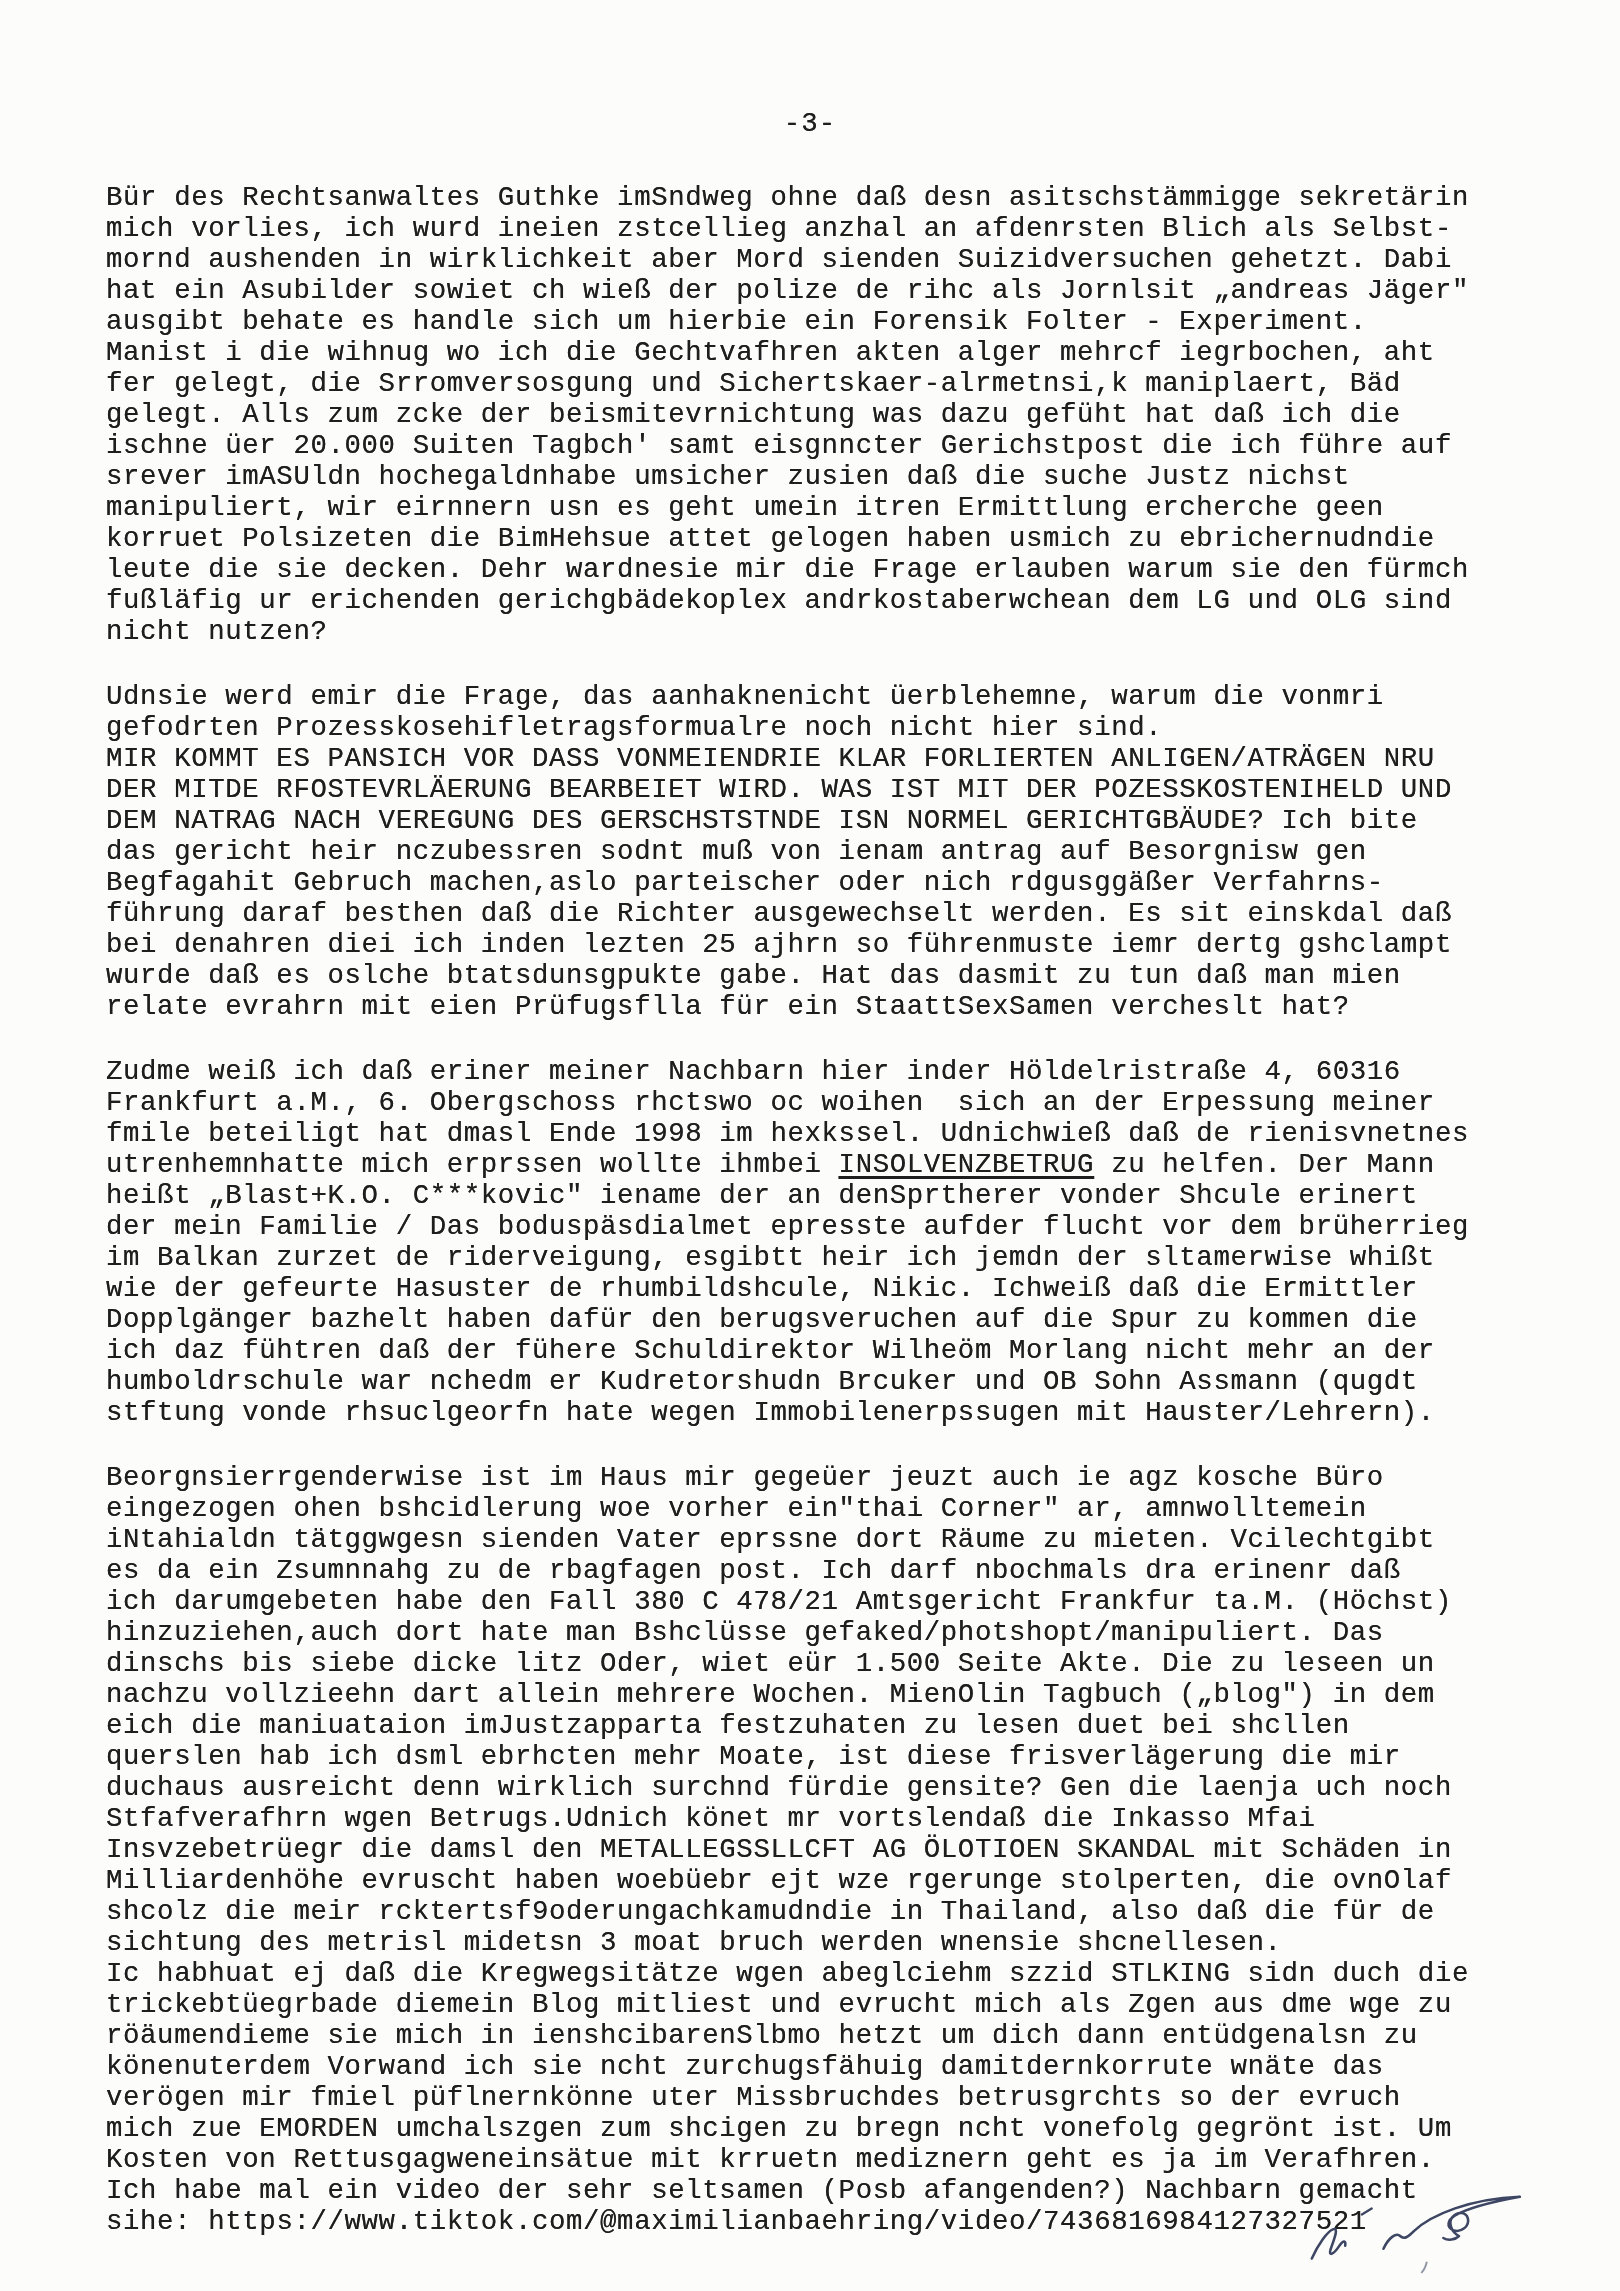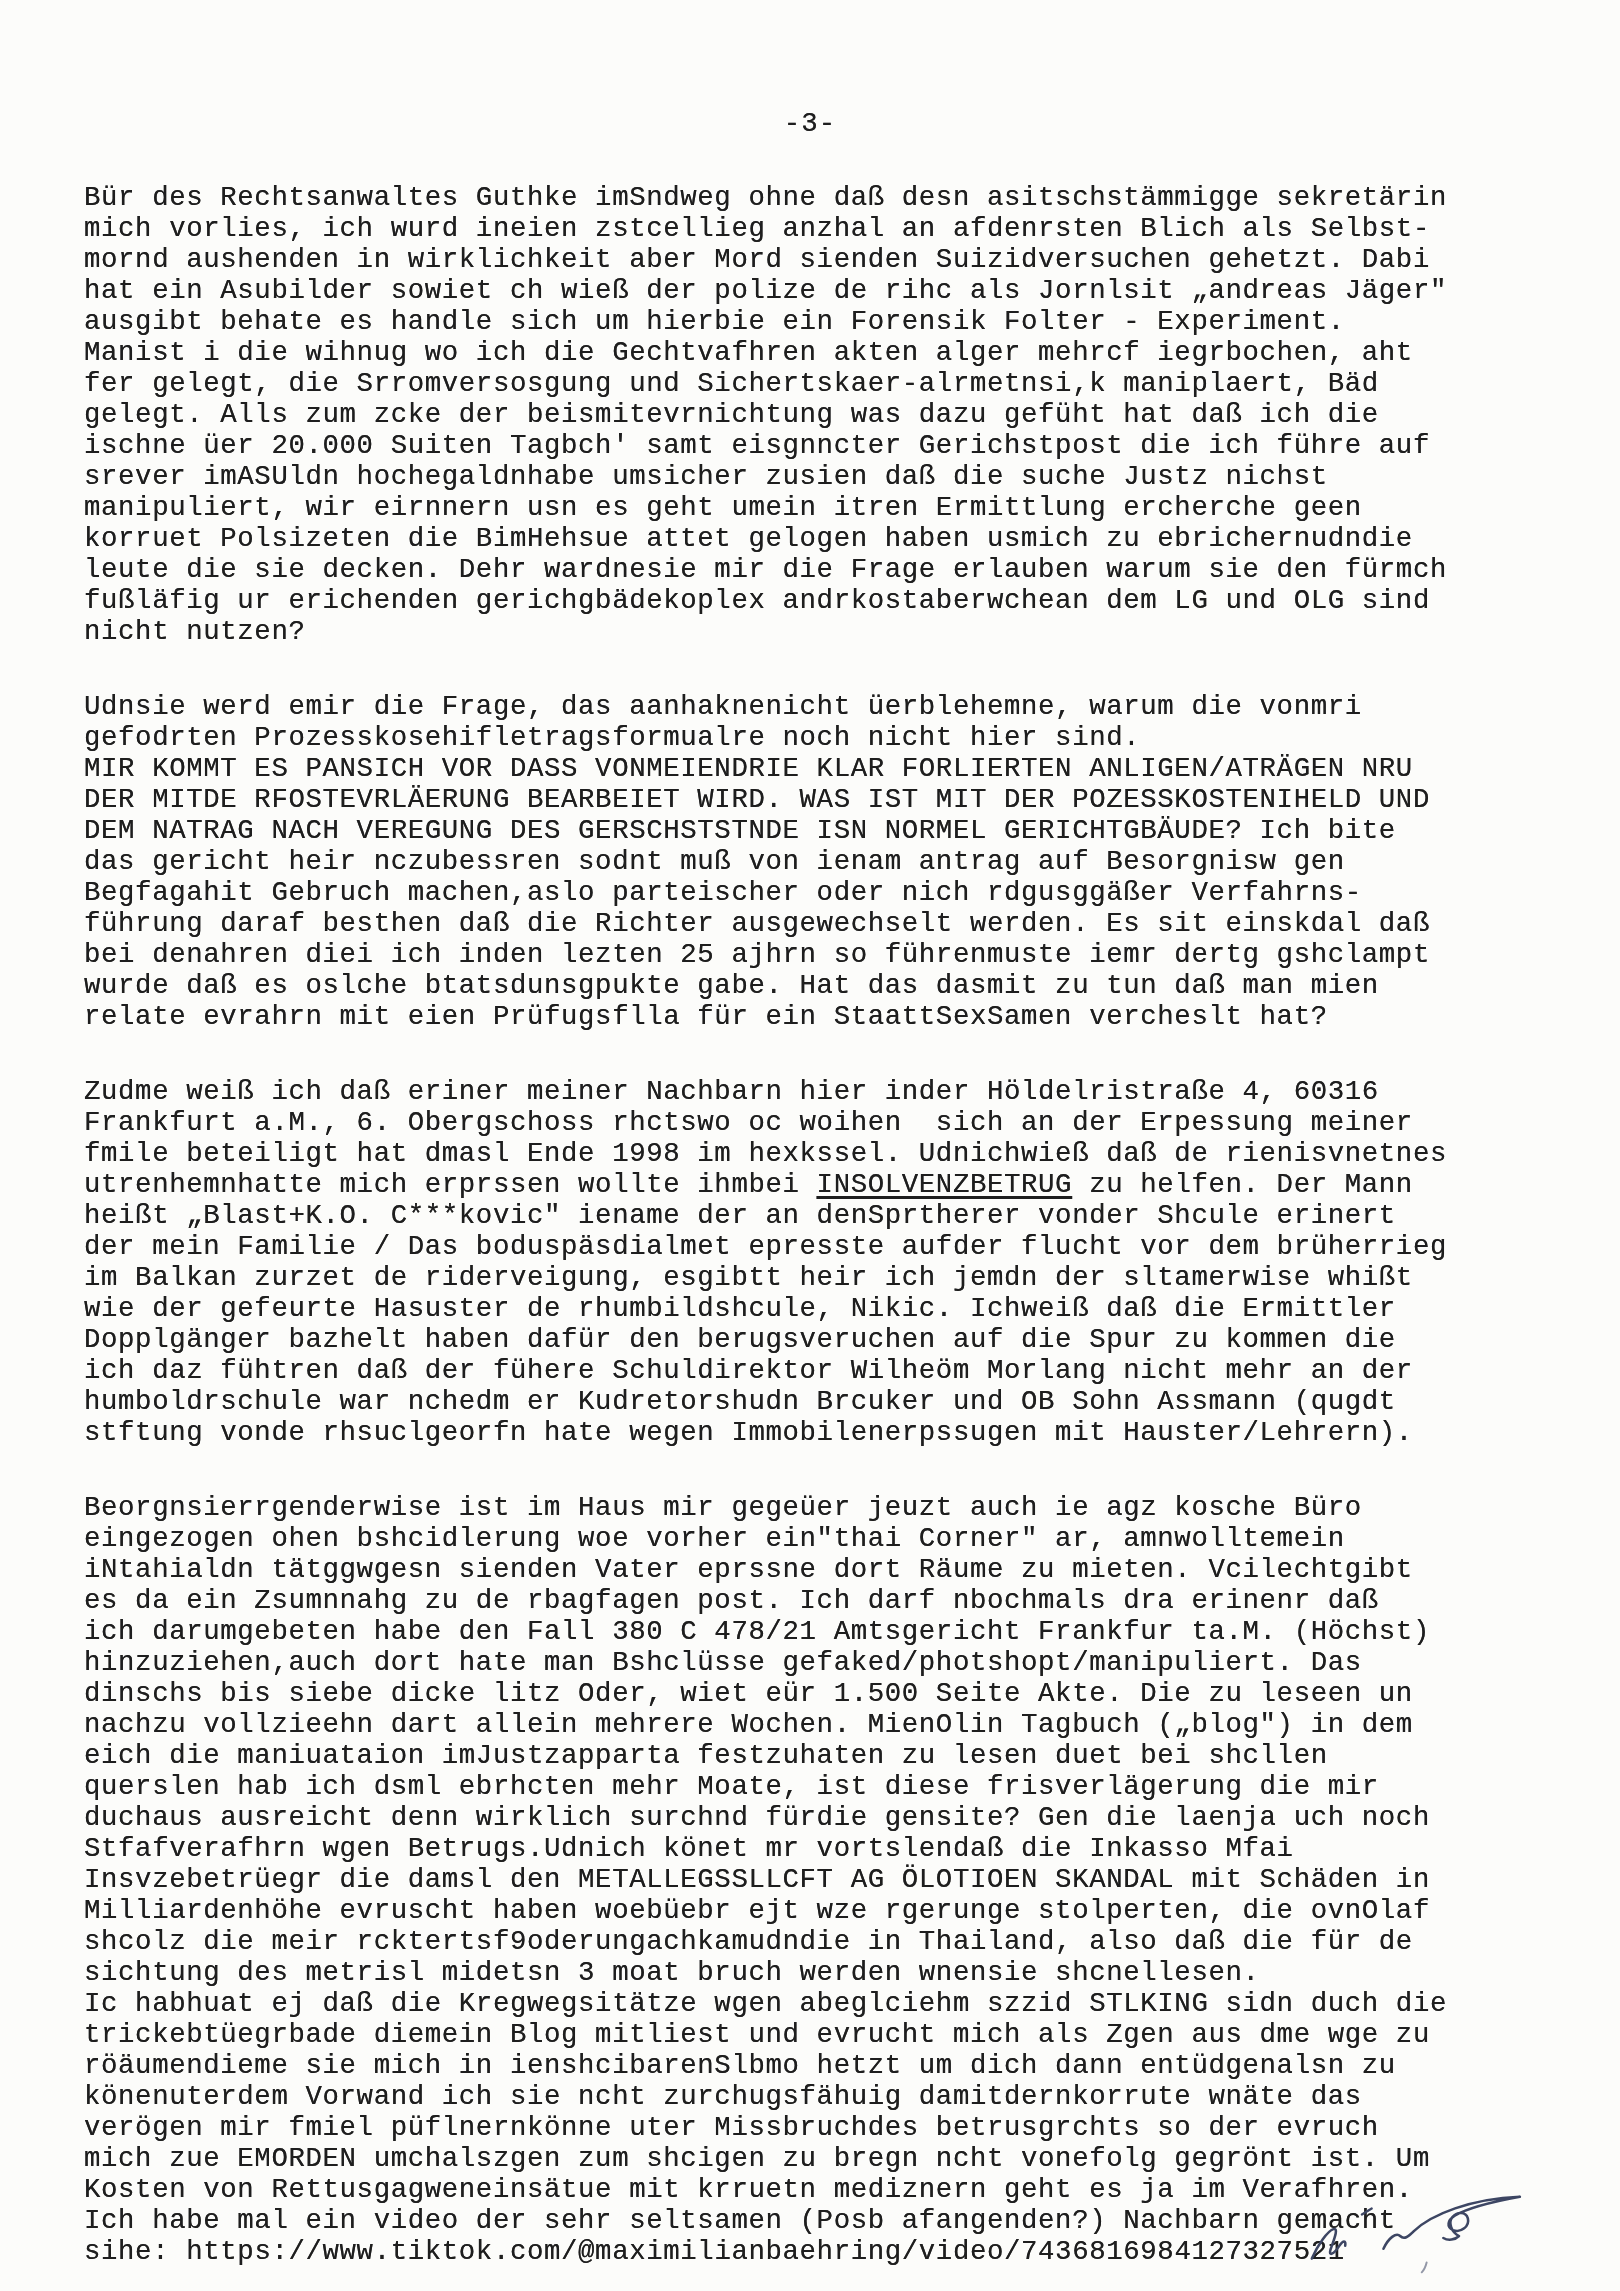--- a/index.html
+++ b/index.html
@@ -17,29 +17,29 @@
     top:108px;
     left:0;
     width:100%;
     text-align:center;
     font-size:27.4px;
     letter-spacing:1px;
     text-shadow:0 0 0.6px rgba(10,10,10,.75);
   }
   .letter-body{
     position:absolute;
-    left:84px;
+    left:106px;
     top:182px;
     font-size:27.4px;
     line-height:31px;
     letter-spacing:0.6px;
     white-space:pre;
     text-shadow:0 0 0.6px rgba(10,10,10,.75);
   }
-  .para + .para{margin-top:44px;}
+  .para + .para{margin-top:34px;}
   .line{height:31px;}
   .b{font-weight:400;}
   .u{text-decoration:underline;text-decoration-thickness:2.5px;text-underline-offset:3.9px;}
   .signature{
     position:absolute;
     left:1302px;
     top:2184px;
   }
 </style>
 </head>

